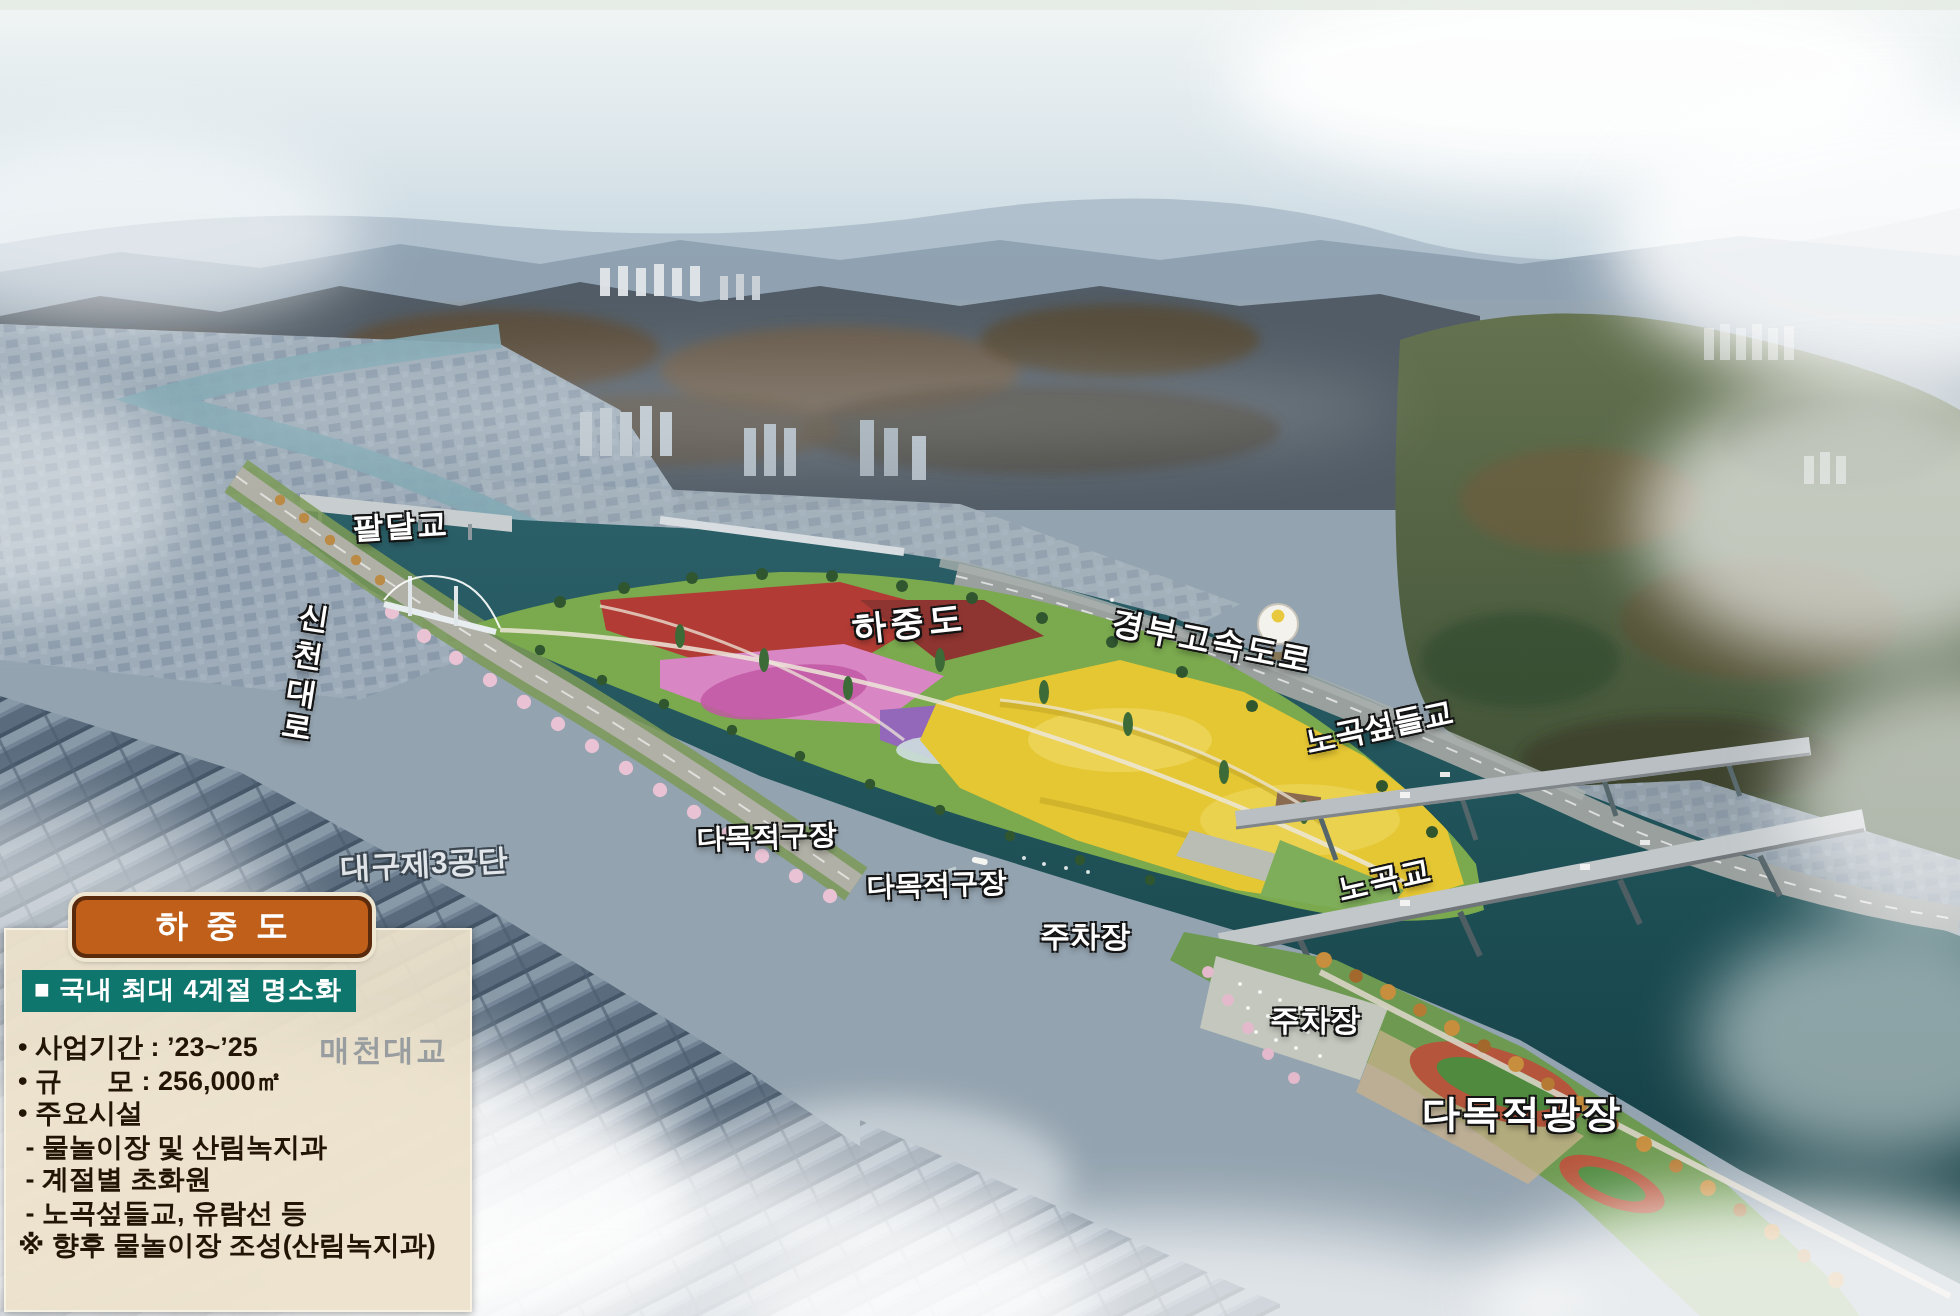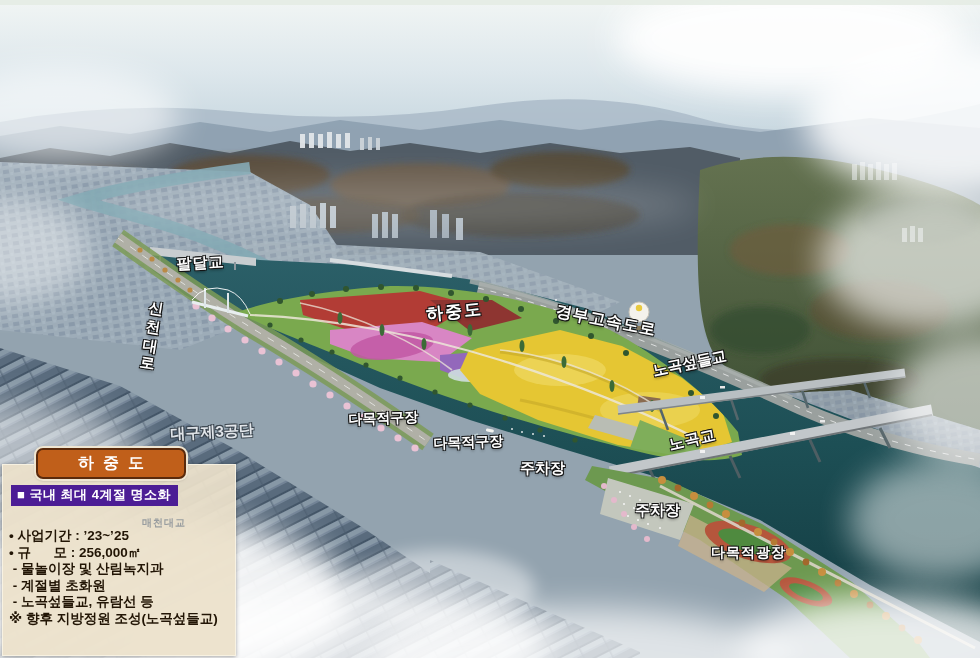--- a/index.html
+++ b/index.html
@@ -17,41 +17,41 @@
   #lbl-paldal{left:176px;top:255px;font-size:15px;transform:rotate(-3deg);letter-spacing:1px;}
   #lbl-sincheon{left:149px;top:289px;font-size:15px;writing-mode:vertical-rl;letter-spacing:4px;transform:rotate(9deg);}
   #lbl-hajungdo{left:425px;top:303px;font-size:17px;transform:rotate(-6deg);letter-spacing:2px;}
   #lbl-gyeongbu{left:558px;top:301px;font-size:16px;transform:rotate(11deg);letter-spacing:1px;}
   #lbl-nogokseopdeul{left:651px;top:362px;font-size:15px;transform:rotate(-12deg);}
   #lbl-field1{left:348px;top:411px;font-size:14px;transform:rotate(-2deg);}
   #lbl-field2{left:433px;top:435px;font-size:14px;transform:rotate(-2deg);}
   #lbl-parking1{left:520px;top:459px;font-size:15px;}
   #lbl-nogok{left:667px;top:436px;font-size:15px;transform:rotate(-13deg);letter-spacing:1px;}
   #lbl-parking2{left:635px;top:501px;font-size:15px;}
-  #lbl-plaza{left:711px;top:544px;font-size:14px;letter-spacing:1px;}
+  #lbl-plaza{left:711px;top:544px;font-size:19px;letter-spacing:1px;}
   #lbl-daegu3{left:170px;top:425px;font-size:15px;transform:rotate(-3deg);color:#e6eaee;
     text-shadow:-1px -1px 0 #39434c,1px -1px 0 #39434c,-1px 1px 0 #39434c,1px 1px 0 #39434c;opacity:.95;}
-  #lbl-maecheon{left:142px;top:516px;font-size:10px;color:#858d95;opacity:.8;letter-spacing:1px;text-shadow:none;z-index:3;}
+  #lbl-maecheon{left:160px;top:516px;font-size:15px;color:#858d95;opacity:.8;letter-spacing:1px;text-shadow:none;z-index:3;}
 
   .info-panel{
     position:absolute;left:2px;top:464px;width:232px;height:190px;z-index:2;
     background:rgba(236,225,202,.93);
     border:1px solid rgba(252,247,233,.75);
     box-shadow:0 1px 4px rgba(0,0,0,.35);
   }
   .info-badge{
     position:absolute;left:36px;top:448px;width:146px;height:27px;z-index:4;
     background:#c05f1a;border:2px solid #5a2a0c;border-radius:7px;
     box-shadow:0 0 0 2px #efe6d2,0 1px 3px rgba(0,0,0,.5);
     display:flex;align-items:center;justify-content:center;
     color:#fff;font-size:16px;font-weight:bold;letter-spacing:9px;text-indent:9px;
   }
   .info-heading{
-    display:inline-block;margin:20px 0 16px 8px;padding:1px 7px 2px 6px;
-    background:#4c1d95;color:#fff;font-size:13px;font-weight:bold;letter-spacing:.5px;
+    display:inline-block;margin:20px 0 4px 8px;padding:1px 7px 2px 6px;
+    background:#0f766e;color:#fff;font-size:13px;font-weight:bold;letter-spacing:.5px;
   }
   .info-lines{margin:6px 0 0 6px;font-size:13.5px;font-weight:bold;color:#221505;line-height:16.5px;}
   .info-line{white-space:pre;}
 </style>
 </head>
 <body>
 
 <div class="scene">
 
 <svg width="980" height="658" viewBox="0 0 980 658">
@@ -414,20 +414,21 @@
 <div class="map-label" id="lbl-plaza">다목적광장</div>
 <div class="map-label" id="lbl-daegu3">대구제3공단</div>
 <div class="map-label" id="lbl-maecheon">매천대교</div>
 
 <div class="info-badge">하중도</div>
 <div class="info-panel">
   <div class="info-heading">■ 국내 최대 4계절 명소화</div>
   <div class="info-lines">
     <div class="info-line">• 사업기간 : ’23~’25</div>
     <div class="info-line">• 규      모 : 256,000㎡</div>
+    <div class="info-line">• 주요시설</div>
     <div class="info-line"> - 물놀이장 및 산림녹지과</div>
     <div class="info-line"> - 계절별 초화원</div>
     <div class="info-line"> - 노곡섶들교, 유람선 등</div>
-    <div class="info-line">※ 향후 지방정원 조성(노곡섶들교)</div>
+    <div class="info-line">※ 향후 물놀이장 조성(산림녹지과)</div>
   </div>
 </div>
 
 </div>
 
 </body></html>

